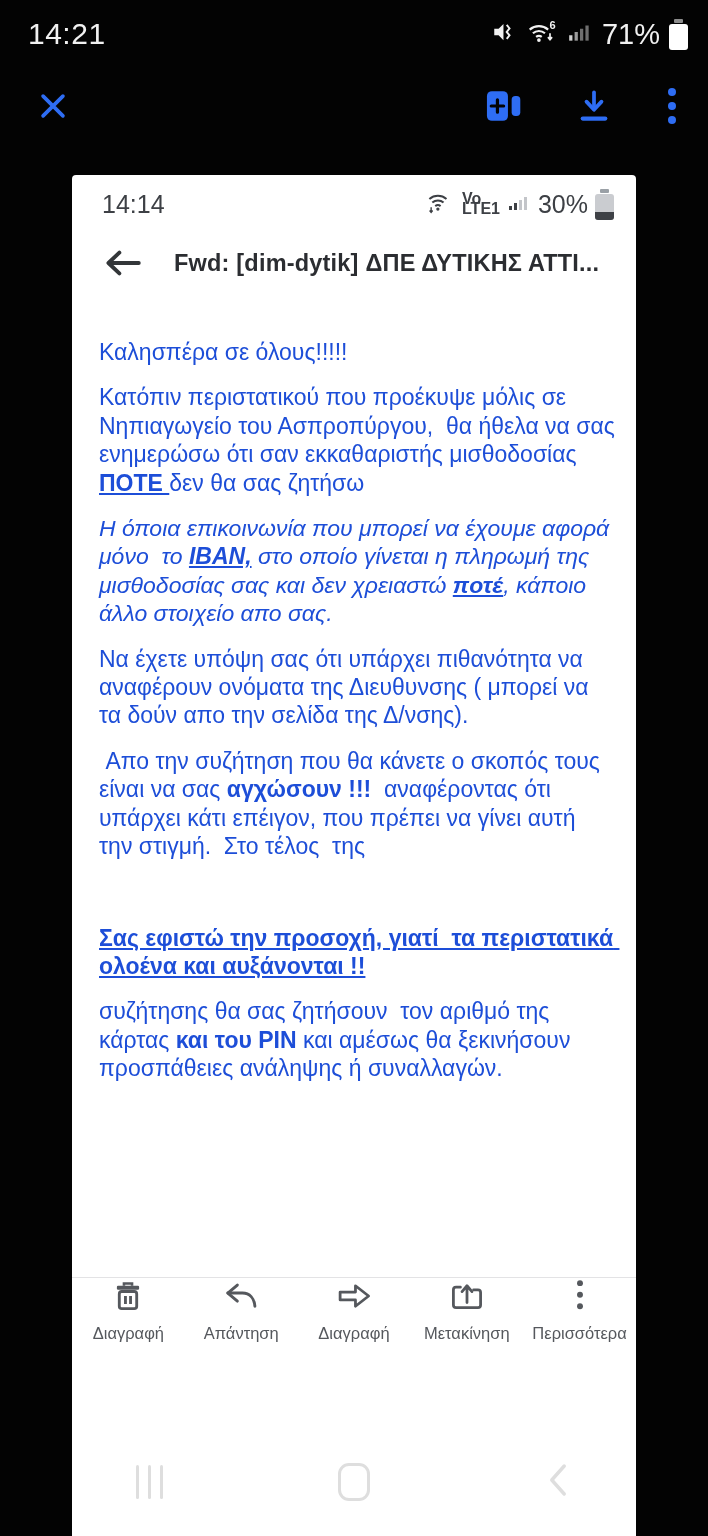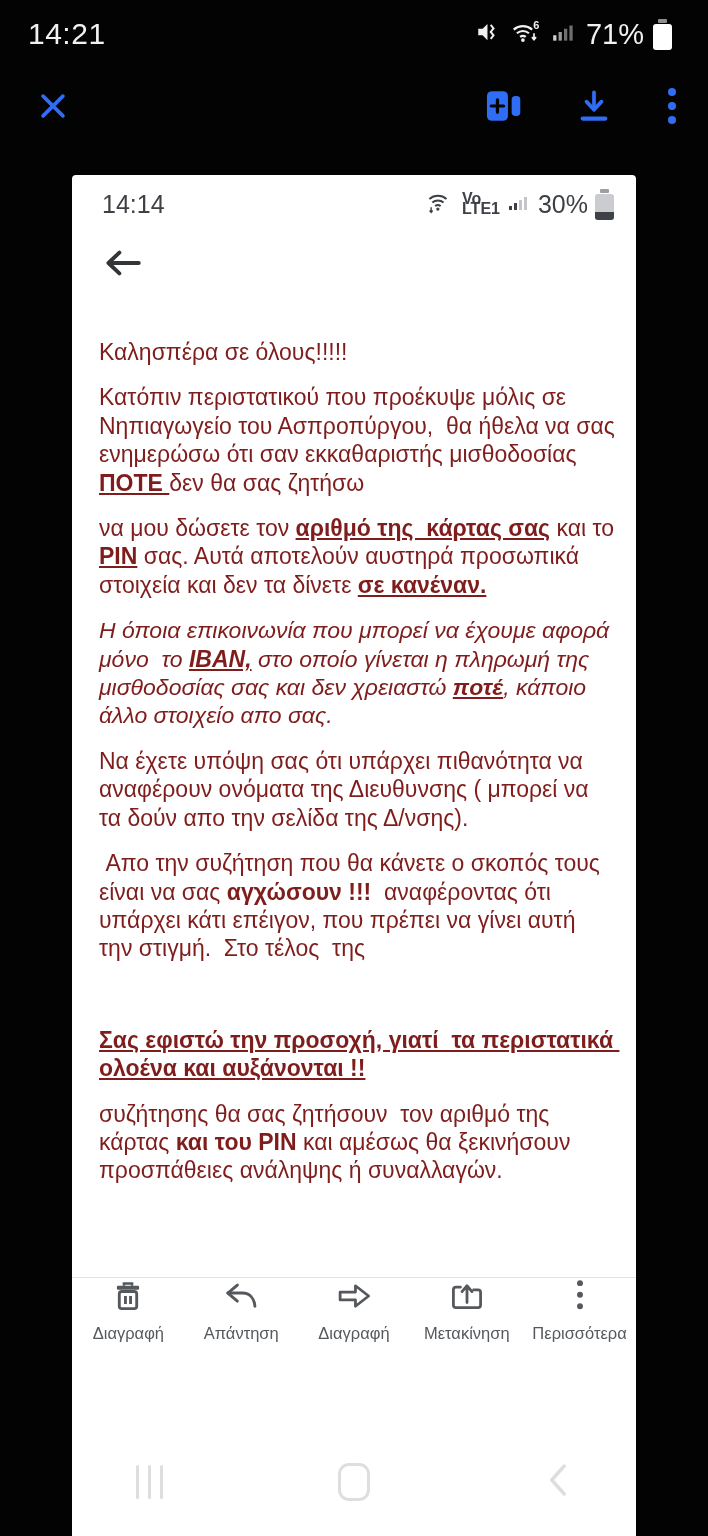--- a/index.html
+++ b/index.html
@@ -6,21 +6,21 @@
   html,body { background:#000; }
   .phone {
     position: relative; width: 708px; height: 1536px;
     background:#030303; overflow: hidden;
     font-family: "Liberation Sans", sans-serif;
   }
   
   .outer-status {
     position:absolute; top:12px; left:0; right:0; height:44px;
     display:flex; justify-content:space-between; align-items:center;
-    padding:0 36px 0 28px; color:#f1f1f1;
+    padding:0 20px 0 28px; color:#f1f1f1;
   }
   .outer-time { font-size:30px; letter-spacing:0.5px; }
   .status-icons { display:flex; align-items:center; gap:9px; }
   .pct { font-size:29px; }
   .battery { position:relative; width:19px; height:31px; display:flex; flex-direction:column; align-items:center; }
   .battery .term { width:9px; height:4px; border-radius:1px; }
   .battery .bodyb { width:19px; height:26px; border-radius:3px; margin-top:1px; overflow:hidden; display:flex; flex-direction:column; }
   .battery.outer .term { background:#8d8d8d; }
   .battery.outer .bodyb { background:#fff; }
   .battery.inner-b .term { background:#9aa0a6; }
@@ -47,21 +47,21 @@
   .inner-status-right { display:flex; align-items:center; gap:7px; }
   .volte { font-size:16px; line-height:10px; font-weight:bold; color:#3d4045; text-align:left; }
   .inner-header {
     position:absolute; top:64px; left:30px; right:10px; height:48px;
     display:flex; align-items:center; gap:30px; overflow:hidden;
   }
   .inner-title { font-size:23.5px; font-weight:bold; color:#2b2d31; white-space:nowrap; letter-spacing:0.2px; }
   
   .email-body {
     position:absolute; top:163px; left:27px; right:21px;
-    font-size:23px; line-height:28.4px; color:#7f1d1d;
+    font-size:23px; line-height:28.4px; color:#1d4ed8;
   }
   .para { margin:0 0 17px 0; white-space:pre-wrap; }
   .para.italic { font-style:italic; }
   .para.gap-top { margin-top:63px; }
   .seg.b { font-weight:bold; }
   .seg.u { text-decoration:underline; }
   
   .action-bar {
     position:absolute; left:0; right:0; top:1102px; height:82px;
     border-top:1px solid #e3e3e5; display:flex; align-items:stretch;
@@ -196,26 +196,26 @@
       </span>
     </div>
 
     <div class="inner-header">
       <span class="icon-btn">
         <svg width="42" height="34" viewBox="0 0 34 28" fill="none" stroke="#333639" stroke-width="3.2" stroke-linecap="round" stroke-linejoin="round">
           <path d="M30 14 H6"></path>
           <path d="M14 5.5 L5 14 L14 22.5"></path>
         </svg>
       </span>
+      <span class="inner-title">Fwd: [dim-dytik] ΔΠΕ ΔΥΤΙΚΗΣ ΑΤΤΙ...</span>
     </div>
 
     <div class="email-body" id="email-body">
         <p class="para"><span class="seg">Καλησπέρα σε όλους!!!!!</span></p>
         <p class="para"><span class="seg">Κατόπιν περιστατικού που προέκυψε μόλις σε Νηπιαγωγείο του Ασπροπύργου,  θα ήθελα να σας ενημερώσω ότι σαν εκκαθαριστής μισθοδοσίας </span><span class="seg b u">ΠΟΤΕ </span><span class="seg">δεν θα σας ζητήσω</span></p>
-        <p class="para"><span class="seg">να μου δώσετε τον </span><span class="seg b u">αριθμό της  κάρτας σας</span><span class="seg"> και το </span><span class="seg b u">PIN</span><span class="seg"> σας. Αυτά αποτελούν αυστηρά προσωπικά  στοιχεία και δεν τα δίνετε </span><span class="seg b u">σε κανέναν.</span></p>
         <p class="para italic"><span class="seg">Η όποια επικοινωνία που μπορεί να έχουμε αφορά μόνο  το </span><span class="seg b u">IBAN,</span><span class="seg"> στο οποίο γίνεται η πληρωμή της μισθοδοσίας σας και δεν χρειαστώ </span><span class="seg b u">ποτέ</span><span class="seg">, κάποιο άλλο στοιχείο απο σας.</span></p>
         <p class="para"><span class="seg">Να έχετε υπόψη σας ότι υπάρχει πιθανότητα να αναφέρουν ονόματα της Διευθυνσης ( μπορεί να τα δούν απο την σελίδα της Δ/νσης).</span></p>
         <p class="para"><span class="seg"> Απο την συζήτηση που θα κάνετε ο σκοπός τους είναι να σας </span><span class="seg b">αγχώσουν !!!</span><span class="seg">  αναφέροντας ότι υπάρχει κάτι επέιγον, που πρέπει να γίνει αυτή την στιγμή.  Στο τέλος  της</span></p>
         <p class="para gap-top"><span class="seg b u">Σας εφιστώ την προσοχή, γιατί  τα περιστατικά ολοένα και αυξάνονται !!</span></p>
         <p class="para"><span class="seg">συζήτησης θα σας ζητήσουν  τον αριθμό της κάρτας </span><span class="seg b">και του PIN</span><span class="seg"> και αμέσως θα ξεκινήσουν προσπάθειες ανάληψης ή συναλλαγών.</span></p>
       </div>
 
     <div class="action-bar">
       <span class="action-item">
         <span>

